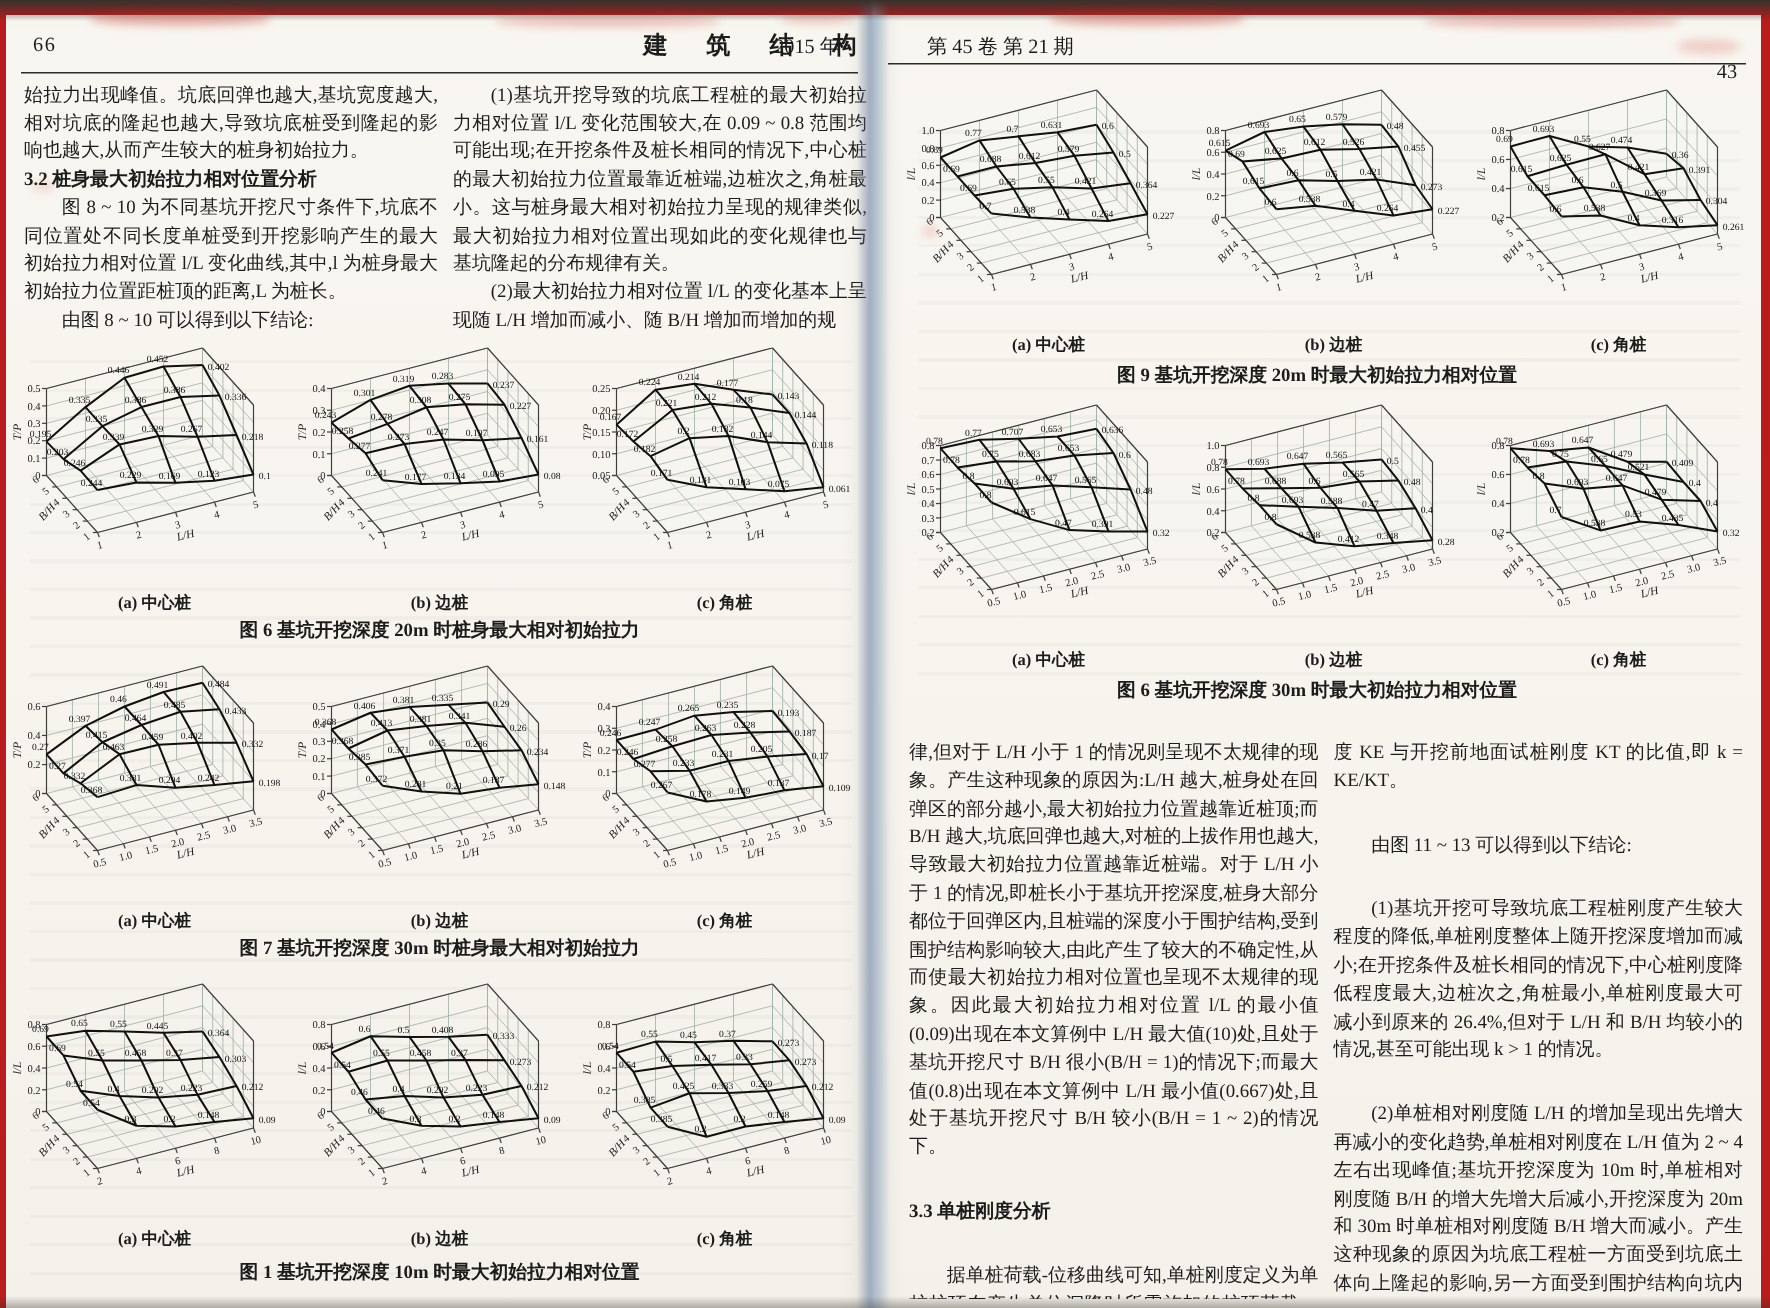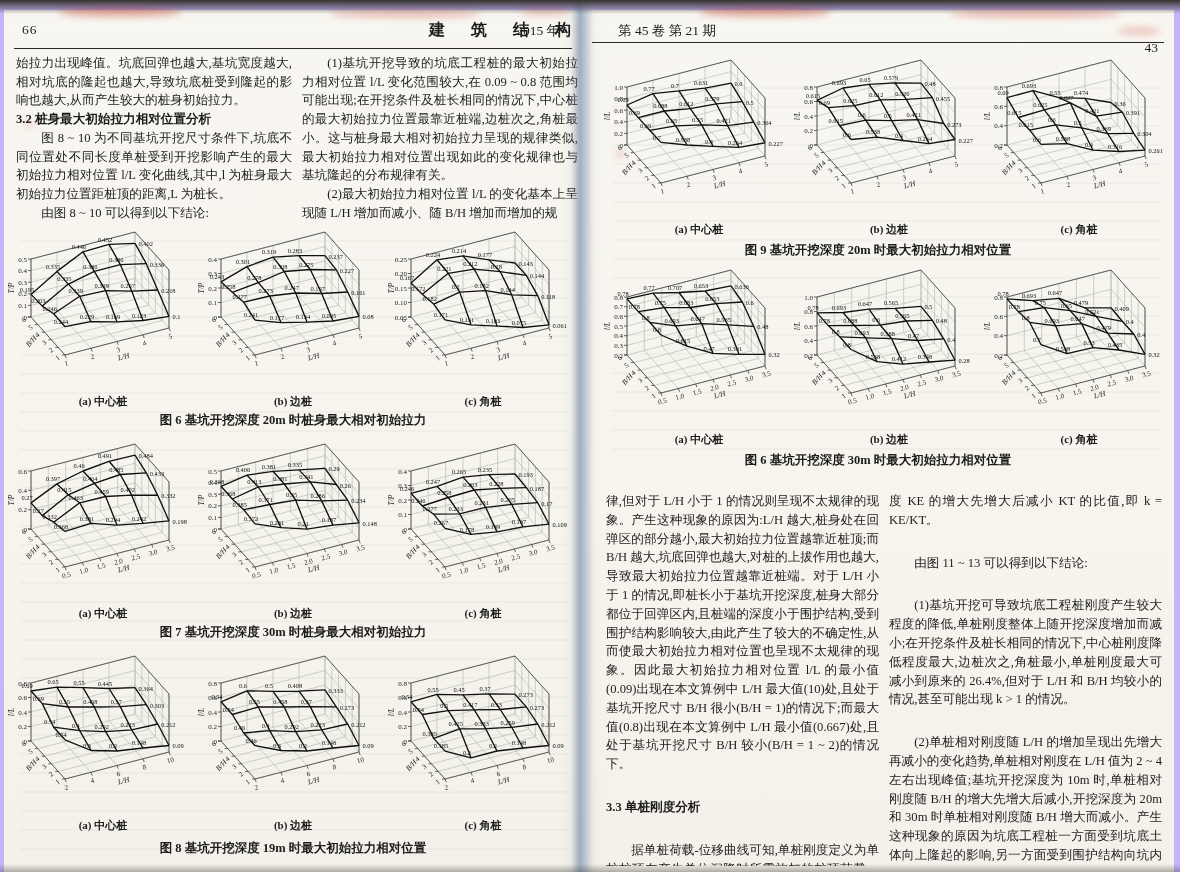--- a/index.html
+++ b/index.html
@@ -1,17 +1,17 @@
 <!DOCTYPE html>
 <html><head>
 <meta charset="utf-8">
 <style>
   html,body{margin:0;padding:0;background:#6e6b64;}
   .scan{position:relative;width:1180px;height:872px;margin:0 auto;overflow:hidden;
-        background:#c4b5fd;font-family:"Liberation Serif","DejaVu Serif",serif;color:#1c1c1c;}
+        background:#b91c1c;font-family:"Liberation Serif","DejaVu Serif",serif;color:#1c1c1c;}
   .topedge{position:absolute;left:0;top:0;width:100%;height:14px;
         background:linear-gradient(#35322c,rgba(53,50,44,0));z-index:6;}
   .botedge{position:absolute;left:0;bottom:0;width:100%;height:8px;
         background:linear-gradient(rgba(53,50,44,0),rgba(53,50,44,.35));z-index:6;}
   .page{position:absolute;top:10px;height:862px;background:linear-gradient(180deg,#f8f6f0 0%,#f6f4ed 60%,#f3f1e9 100%);}
   .pageL{left:4px;width:578px;box-shadow:inset -14px 0 18px -12px rgba(70,85,110,.35);}
   .pageR{left:582px;width:592px;box-shadow:inset 12px 0 16px -10px rgba(70,85,110,.35);}
   .gutter{position:absolute;left:571px;top:0;width:22px;height:872px;z-index:5;
         background:linear-gradient(90deg,rgba(90,110,140,0) 0%,rgba(100,125,160,.45) 40%,rgba(145,170,200,.55) 55%,rgba(90,110,140,0) 100%);}
   .rmark{position:absolute;background:rgba(196,52,40,.38);filter:blur(3px);border-radius:45%;z-index:7;pointer-events:none;}
@@ -1062,21 +1062,21 @@
               <text x="153.16666666666666" y="76.96333333333334" class="dl">0.212</text>
               <text x="53" y="98.28750000000001" class="dl" text-anchor="middle">0.385</text>
               <text x="79" y="104.95" class="dl" text-anchor="middle">0.2</text>
               <text x="105" y="98.2" class="dl" text-anchor="middle">0.2</text>
               <text x="131" y="95.22" class="dl" text-anchor="middle">0.148</text>
               <text x="164.5" y="98.475" class="dl">0.09</text>
             </svg></div>
         <div class="sublabel">(c) 角桩</div>
       </div>
     </div>
-    <div class="figcap" style="top:830px">图 8  基坑开挖深度 19m 时最大初始拉力相对位置</div>
+    <div class="figcap" style="top:830px">图 1  基坑开挖深度 10m 时最大初始拉力相对位置</div>
   </div>
 
   <div class="page pageR">
     <div class="bleed" style="left:30px;top:60px;width:548px;height:380px;"></div>
     <div class="phead">
       <span class="rvol">第 45 卷 第 21 期</span>
     </div>
     <div class="hrule" style="top:32px"></div>
     <span class="rpno">43</span>
 
@@ -1746,21 +1746,21 @@
     </div>
     <div class="figcap" style="top:442px">图 6  基坑开挖深度 30m 时最大初始拉力相对位置</div>
 
     <div class="cols colsR">
       <div class="col">
         <p class="noind">律,但对于 L/H 小于 1 的情况则呈现不太规律的现象。产生这种现象的原因为:L/H 越大,桩身处在回弹区的部分越小,最大初始拉力位置越靠近桩顶;而 B/H 越大,坑底回弹也越大,对桩的上拔作用也越大,导致最大初始拉力位置越靠近桩端。对于 L/H 小于 1 的情况,即桩长小于基坑开挖深度,桩身大部分都位于回弹区内,且桩端的深度小于围护结构,受到围护结构影响较大,由此产生了较大的不确定性,从而使最大初始拉力相对位置也呈现不太规律的现象。因此最大初始拉力相对位置 l/L 的最小值(0.09)出现在本文算例中 L/H 最大值(10)处,且处于基坑开挖尺寸 B/H 很小(B/H = 1)的情况下;而最大值(0.8)出现在本文算例中 L/H 最小值(0.667)处,且处于基坑开挖尺寸 B/H 较小(B/H = 1 ~ 2)的情况下。</p>
         <p class="h">3.3  单桩刚度分析</p>
         <p class="ind">据单桩荷载-位移曲线可知,单桩刚度定义为单桩桩顶在产生单位沉降时所需施加的桩顶荷载。图 11 ~ 13 为不同基坑开挖尺寸条件下、坑底不同位置处不同长度单桩由于受到开挖影响的单桩刚度变化曲线,图中 k 为单桩相对刚度,定义为开挖后单桩刚</p>
       </div>
       <div class="col">
-        <p class="noind">度 KE 的增大先增大后减小 KT 的比值,即 k = KE/KT。</p>
+        <p class="noind">度 KE 与开挖前地面试桩刚度 KT 的比值,即 k = KE/KT。</p>
         <p class="ind">由图 11 ~ 13 可以得到以下结论:</p>
         <p class="ind">(1)基坑开挖可导致坑底工程桩刚度产生较大程度的降低,单桩刚度整体上随开挖深度增加而减小;在开挖条件及桩长相同的情况下,中心桩刚度降低程度最大,边桩次之,角桩最小,单桩刚度最大可减小到原来的 26.4%,但对于 L/H 和 B/H 均较小的情况,甚至可能出现 k &gt; 1 的情况。</p>
         <p class="ind">(2)单桩相对刚度随 L/H 的增加呈现出先增大再减小的变化趋势,单桩相对刚度在 L/H 值为 2 ~ 4 左右出现峰值;基坑开挖深度为 10m 时,单桩相对刚度随 B/H 的增大先增大后减小,开挖深度为 20m 和 30m 时单桩相对刚度随 B/H 增大而减小。产生这种现象的原因为坑底工程桩一方面受到坑底土体向上隆起的影响,另一方面受到围护结构向坑内的挤压作用,坑底土体隆起导致单桩刚度降低,而围护结构向坑内挤压可导致单桩刚度增大,二者共同影响导致单桩刚度变化呈现不规律的现象。特别是对于 L/H 小于 1,B/H 为 1 ~ 2 的情况,桩长小于围护结构的深度,且基坑平面尺寸较小,围护结构向坑内</p>
       </div>
     </div>
   </div>
 
   <div class="gutter"></div>
 
   <div class="rmark" style="left:60px;top:8px;width:120px;height:9px;"></div>

